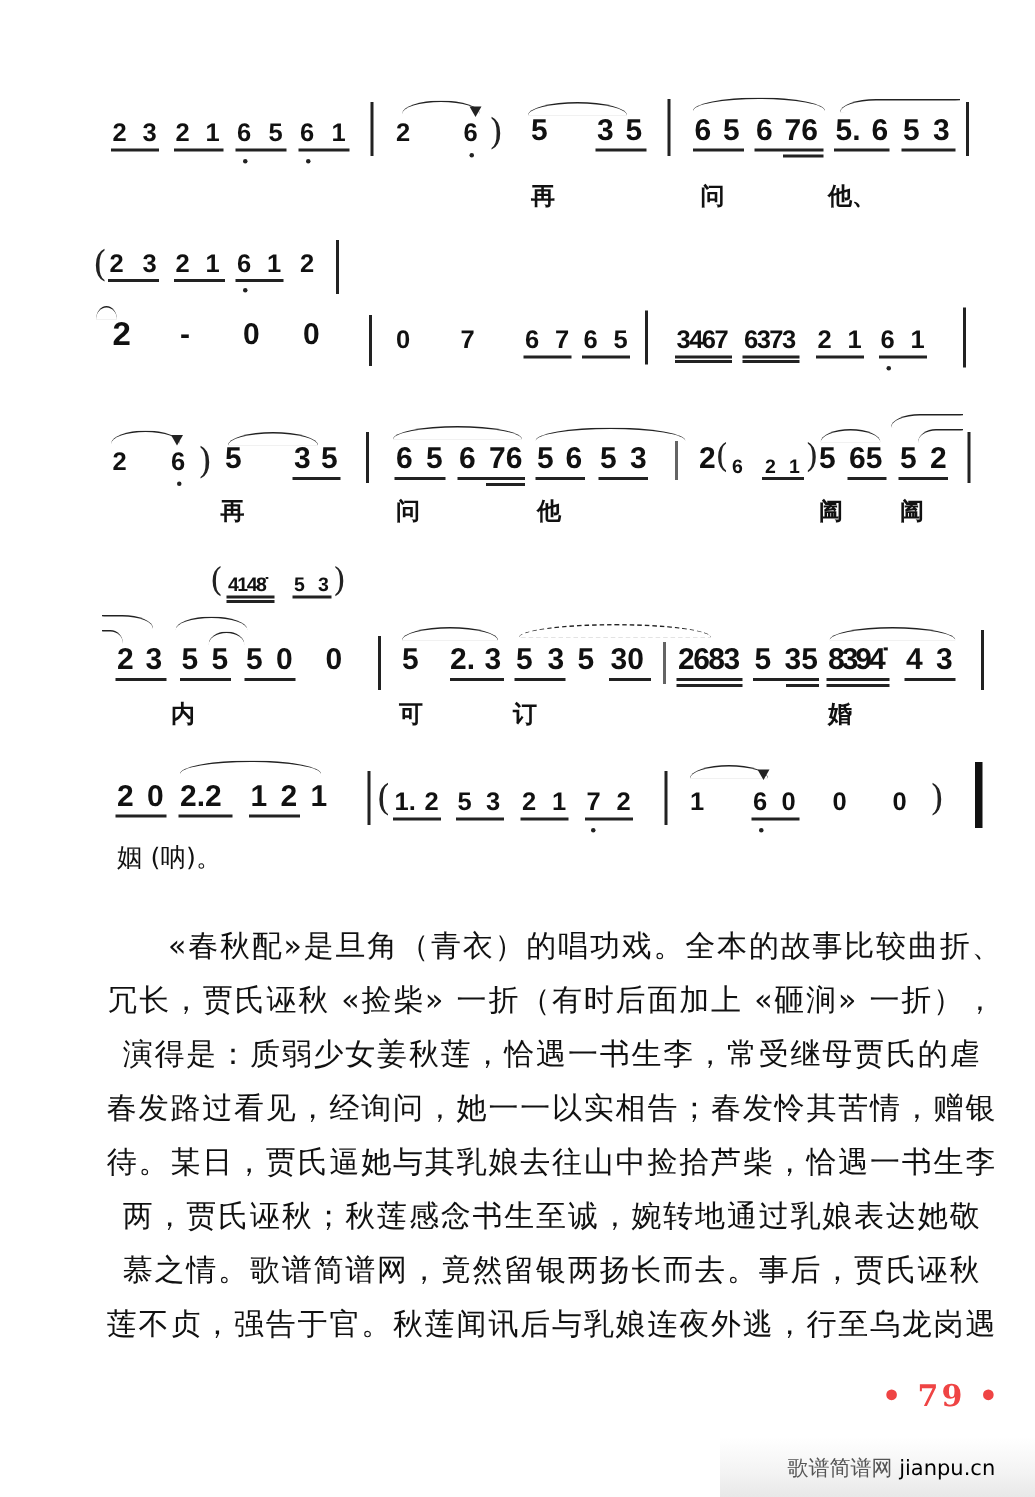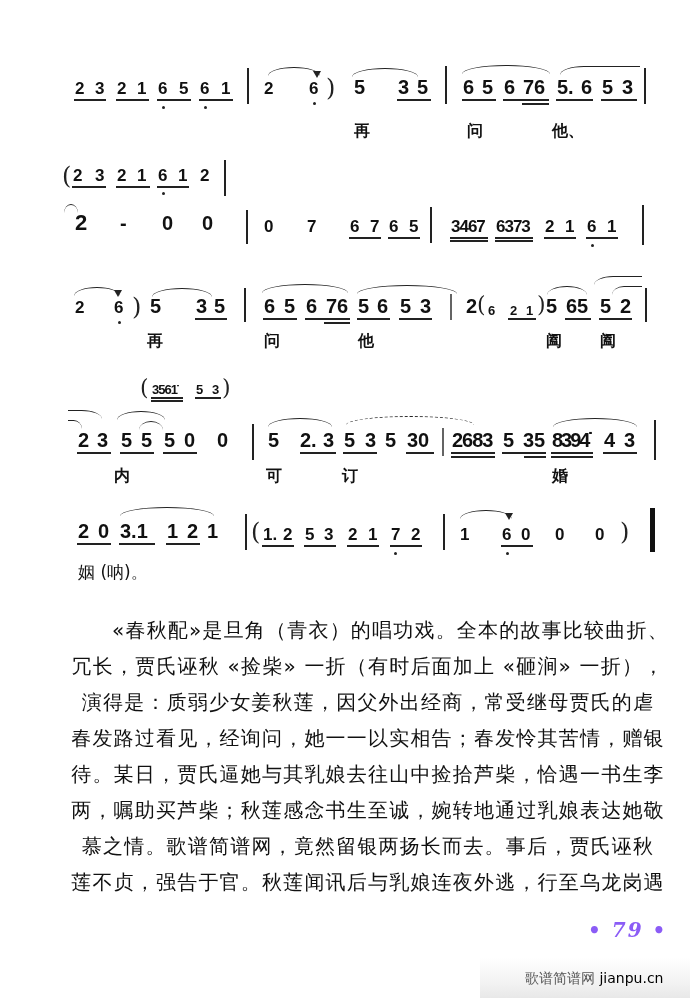--- a/index.html
+++ b/index.html
@@ -29,21 +29,21 @@
   .arrow { position:absolute; width:0; height:0; border-left:4px solid transparent; border-right:4px solid transparent; border-top:7px solid #222; }
   .prose {
     position:absolute; left:68px; top:612px; width:600px;
     font-family:"DejaVu Sans", sans-serif; font-size:20px; line-height:36px;
     color:#111; letter-spacing:1.2px;
   }
   .prose p { margin:0; white-space:nowrap;text-align:center; }
   .prose p.indent { text-indent:44px; }
   .pagenum {
     position:absolute; left:588px; top:918px; font-family:"DejaVu Serif", serif;
-    font-style:italic; font-weight:bold; font-size:20px; color:#8b5cf6; letter-spacing:2px;
+    font-weight:bold; font-size:20px; color:#ef4444; letter-spacing:2px;
   }
   .watermark {
     position:absolute; left:525px; top:970px; font-size:14px; color:#555;
     font-family:"DejaVu Sans", sans-serif;
   }
   .watermark .site { color:#000000; }
   .wm-bg { position:absolute; left:480px; top:958px; width:210px; height:40px;
     background:linear-gradient(180deg,#fff 0%,#f3f3f3 60%,#e8e8e8 100%); }
 </style>
 </head>
@@ -213,21 +213,21 @@
 
     <span class="lyric" style="left:147px;top:332px">再</span>
     <span class="lyric" style="left:264px;top:332px">问</span>
     <span class="lyric" style="left:358px;top:332px">他</span>
     <span class="lyric" style="left:546px;top:332px">阖</span>
     <span class="lyric" style="left:600px;top:332px">阖</span>
   </div>
 
   <div class="sys" style="top:0">
     <span class="paren" style="left:140px;top:376px;font-size:22px">(</span>
-    <span class="n sm" style="left:152px;top:381px;letter-spacing:-1px">3561̇</span>
+    <span class="n sm" style="left:152px;top:381px;letter-spacing:-1px">4148̇</span>
     <div class="ul" style="left:151px;top:397px;width:32px"></div>
     <div class="ul" style="left:151px;top:400px;width:32px"></div>
     <span class="n sm" style="left:196px;top:381px">5</span>
     <span class="n sm" style="left:212px;top:381px">3</span>
     <div class="ul" style="left:195px;top:397px;width:26px"></div>
     <span class="paren" style="left:222px;top:376px;font-size:22px">)</span>
 
     <div class="slur" style="left:68px;top:410px;width:34px;border-radius:0 60% 0 0 / 0 100% 0 0"></div>
     <div class="slur" style="left:68px;top:420px;width:14px;border-radius:0 60% 0 0 / 0 100% 0 0"></div>
     <div class="slur" style="left:117px;top:411px;width:48px"></div>
@@ -281,21 +281,21 @@
     <span class="lyric" style="left:266px;top:467px">可</span>
     <span class="lyric" style="left:342px;top:467px">订</span>
     <span class="lyric" style="left:552px;top:467px">婚</span>
   </div>
 
   <div class="sys" style="top:0">
     <span class="n big" style="left:78px;top:522px">2</span>
     <span class="n big" style="left:98px;top:522px">0</span>
     <div class="ul" style="left:77px;top:543px;width:34px"></div>
     <div class="slur" style="left:120px;top:507px;width:94px"></div>
-    <span class="n big" style="left:120px;top:522px">3.1</span>
+    <span class="n big" style="left:120px;top:522px">2.2</span>
     <div class="ul" style="left:119px;top:543px;width:36px"></div>
     <span class="n big" style="left:167px;top:522px">1</span>
     <span class="n big" style="left:187px;top:522px">2</span>
     <div class="ul" style="left:166px;top:543px;width:34px"></div>
     <span class="n big" style="left:207px;top:522px">1</span>
 
     <div class="bar" style="left:245px;top:514px;height:36px"></div>
 
     <span class="paren" style="left:251px;top:520px">(</span>
     <span class="n" style="left:263px;top:526px">1.</span>
@@ -327,24 +327,24 @@
 
     <div class="bar final" style="left:650px;top:508px;height:44px"></div>
 
     <span class="lyric" style="left:78px;top:563px;font-weight:normal;font-size:17px">姻 (呐)。</span>
   </div>
 </div>
 
 <div class="prose">
   <p class="indent">«春秋配»是旦角（青衣）的唱功戏。全本的故事比较曲折、</p>
   <p>冗长，贾氏诬秋 «捡柴» 一折（有时后面加上 «砸涧» 一折），</p>
-  <p>演得是：质弱少女姜秋莲，因父外出经商，常受继母贾氏的虐</p>
+  <p>演得是：质弱少女姜秋莲，恰遇一书生李，常受继母贾氏的虐</p>
   <p>春发路过看见，经询问，她一一以实相告；春发怜其苦情，赠银</p>
   <p>待。某日，贾氏逼她与其乳娘去往山中捡拾芦柴，恰遇一书生李</p>
-  <p>两，嘱助买芦柴；秋莲感念书生至诚，婉转地通过乳娘表达她敬</p>
+  <p>两，贾氏诬秋；秋莲感念书生至诚，婉转地通过乳娘表达她敬</p>
   <p>慕之情。歌谱简谱网，竟然留银两扬长而去。事后，贾氏诬秋</p>
   <p>莲不贞，强告于官。秋莲闻讯后与乳娘连夜外逃，行至乌龙岗遇</p>
 </div>
 
 <div class="pagenum">• 79 •</div>
 
 <div class="wm-bg"></div>
 <div class="watermark">
   <span>歌谱简谱网</span>
   <span class="site">jianpu.cn</span>

